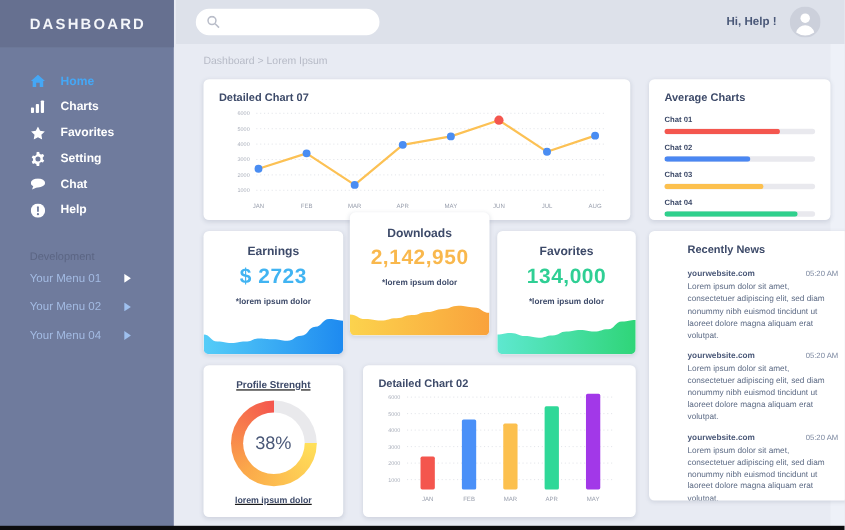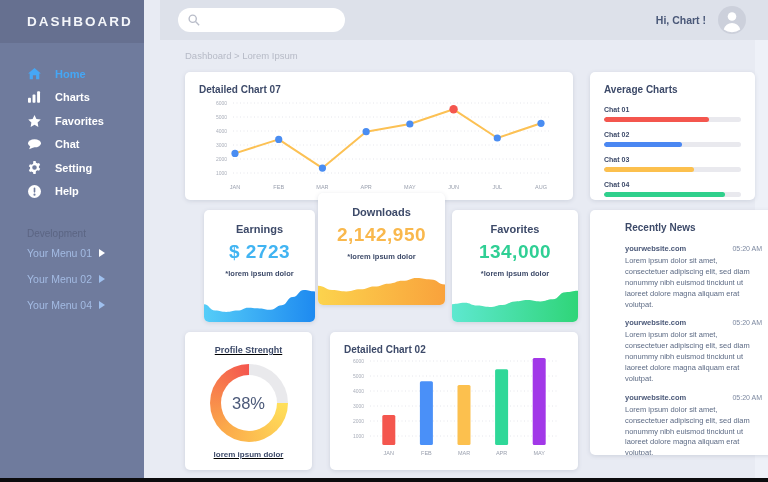--- a/index.html
+++ b/index.html
@@ -1,20 +1,20 @@
 <!DOCTYPE html>
 <html><head>
 <meta charset="utf-8">
 <style>
   html,body{margin:0;padding:0;}
   body{width:768px;height:482px;overflow:hidden;font-family:"Liberation Sans",sans-serif;background:#e8ebf3;}
   .page{position:relative;width:768px;height:482px;background:#e8ebf3;overflow:hidden;}
 
   
-  .sidebar{position:absolute;left:0;top:0;width:144px;height:482px;background:#6f7b9d;z-index:3;}
+  .sidebar{position:absolute;left:0;top:0;width:158px;height:482px;background:#6f7b9d;z-index:3;}
   .sb-header{height:43px;background:#667090;color:#f4f6fa;font-size:13.5px;font-weight:bold;letter-spacing:2px;line-height:43px;padding-left:27px;}
   .nav{margin-top:19px;}
   .nav-item{display:flex;align-items:center;height:23.5px;padding-left:27px;color:#ffffff;font-size:11px;cursor:pointer;font-weight:bold;}
   .nav-item .ic{width:15px;height:14px;margin-right:13px;display:flex;align-items:center;justify-content:center;}
   .nav-item.active{color:#45a7f5;}
   .dev-label{margin-top:25px;padding-left:27px;font-size:10px;color:#5b6583;}
   .dev-item{display:flex;align-items:center;height:25px;padding-left:27px;padding-right:38px;color:#a3bbe3;font-size:10.5px;cursor:pointer;margin-top:1px;}
   .dev-item .arrow{margin-left:auto;display:flex;color:#9fc0ee;}
   .dev-item:first-of-type .arrow{color:#ffffff;}
 
@@ -30,21 +30,21 @@
   .breadcrumb{position:absolute;left:185px;top:50px;font-size:9.5px;color:#b6bac6;z-index:2;}
   .bottom-strip{position:absolute;left:0;bottom:0;width:768px;height:4px;background:#0c0c0e;z-index:5;}
 
   
   .card{position:absolute;background:#ffffff;border-radius:5px;box-shadow:0 1px 4px rgba(90,100,130,.18);overflow:hidden;z-index:2;}
   .card-title{font-size:10px;font-weight:bold;color:#3d4a69;}
   .pad{padding:12px 14px 0 14px;}
 
   .c-line{left:185px;top:72px;width:388px;height:128px;}
   .c-avg{left:590px;top:72px;width:165px;height:128px;}
-  .c-earn{left:185px;top:210px;width:111px;height:112px;margin-left:19px;}
+  .c-earn{left:185px;top:210px;width:127px;height:112px;}
   .c-down{left:318px;top:193px;width:127px;height:112px;}
   .c-fav{left:452px;top:210px;width:126px;height:112px;}
   .c-news{left:590px;top:210px;width:165px;height:245px;padding-left:21px;}
   .c-prof{left:185px;top:332px;width:127px;height:138px;}
   .c-bar{left:330px;top:332px;width:248px;height:138px;}
 
   .chart-box{padding:2px 14px 0 14px;}
 
   
   .avg-list{padding:2px 14px 0 14px;}
@@ -106,34 +106,34 @@
         <div class="nav-item">
           <span class="ic">
             <svg width="13" height="12" viewBox="0 0 16 15" fill="currentColor">
               <path d="M8 0l2.4 4.9 5.4.8-3.9 3.8.9 5.4L8 12.3 3.2 14.9l.9-5.4L.2 5.7l5.4-.8z"></path>
             </svg>
           </span>
           <span>Favorites</span>
         </div>
         <div class="nav-item">
           <span class="ic">
+            <svg width="13" height="13" viewBox="0 0 16 16" fill="currentColor">
+              <path fill-rule="evenodd" d="M6.6 0h2.8l.4 2.1a6 6 0 0 1 1.8 1l2-.7 1.4 2.4-1.6 1.4a6 6 0 0 1 0 2l1.6 1.4-1.4 2.4-2-.7a6 6 0 0 1-1.8 1L9.4 16H6.6l-.4-2.1a6 6 0 0 1-1.8-1l-2 .7L1 11.2l1.6-1.4a6 6 0 0 1 0-2L1 6.4l1.4-2.4 2 .7a6 6 0 0 1 1.8-1zM8 5.2A2.8 2.8 0 1 0 8 10.8 2.8 2.8 0 0 0 8 5.2z"></path>
+            </svg>
+          </span>
+          <span>Setting</span>
+        </div>
+        <div class="nav-item">
+          <span class="ic">
             <svg width="13" height="11" viewBox="0 0 16 13" fill="currentColor">
               <ellipse cx="8" cy="5" rx="8" ry="5"></ellipse>
               <path d="M3 8l-1.6 4.4L8 9.6z"></path>
             </svg>
           </span>
           <span>Chat</span>
-        </div>
-        <div class="nav-item">
-          <span class="ic">
-            <svg width="13" height="13" viewBox="0 0 16 16" fill="currentColor">
-              <path fill-rule="evenodd" d="M6.6 0h2.8l.4 2.1a6 6 0 0 1 1.8 1l2-.7 1.4 2.4-1.6 1.4a6 6 0 0 1 0 2l1.6 1.4-1.4 2.4-2-.7a6 6 0 0 1-1.8 1L9.4 16H6.6l-.4-2.1a6 6 0 0 1-1.8-1l-2 .7L1 11.2l1.6-1.4a6 6 0 0 1 0-2L1 6.4l1.4-2.4 2 .7a6 6 0 0 1 1.8-1zM8 5.2A2.8 2.8 0 1 0 8 10.8 2.8 2.8 0 0 0 8 5.2z"></path>
-            </svg>
-          </span>
-          <span>Setting</span>
         </div>
         <div class="nav-item">
           <span class="ic">
             <svg width="13" height="13" viewBox="0 0 16 16">
               <circle cx="8" cy="8" r="8" fill="currentColor"></circle>
               <rect x="7" y="3.2" width="2" height="6.2" rx="1" fill="#6f7b9d"></rect>
               <circle cx="8" cy="11.9" r="1.3" fill="#6f7b9d"></circle>
             </svg>
           </span>
           <span>Help</span>
@@ -171,21 +171,21 @@
   <header class="topbar">
     <div class="search">
       <span class="s-ic" id="search-ic">
           <svg width="12" height="12" viewBox="0 0 14 14" fill="none" stroke="#b9bdc9" stroke-width="1.6">
             <circle cx="5.5" cy="5.5" r="4.2"></circle>
             <line x1="8.8" y1="8.8" x2="13" y2="13"></line>
           </svg>
         </span>
       <input placeholder="" style="">
     </div>
-    <div class="greeting">Hi, Chart !</div>
+    <div class="greeting">Hi, Help !</div>
     <div class="avatar" id="avatar">
         <svg width="28" height="28" viewBox="0 0 28 28">
           <circle cx="14" cy="14" r="14" fill="#ccd0db"></circle>
           <circle cx="14" cy="10.5" r="4.3" fill="#fff"></circle>
           <path d="M5.8 23.6a8.4 8.4 0 0 1 16.4 0 14 14 0 0 1-16.4 0z" fill="#fff"></path>
         </svg>
       </div>
   </header>
 
   <div class="right-band"></div>

